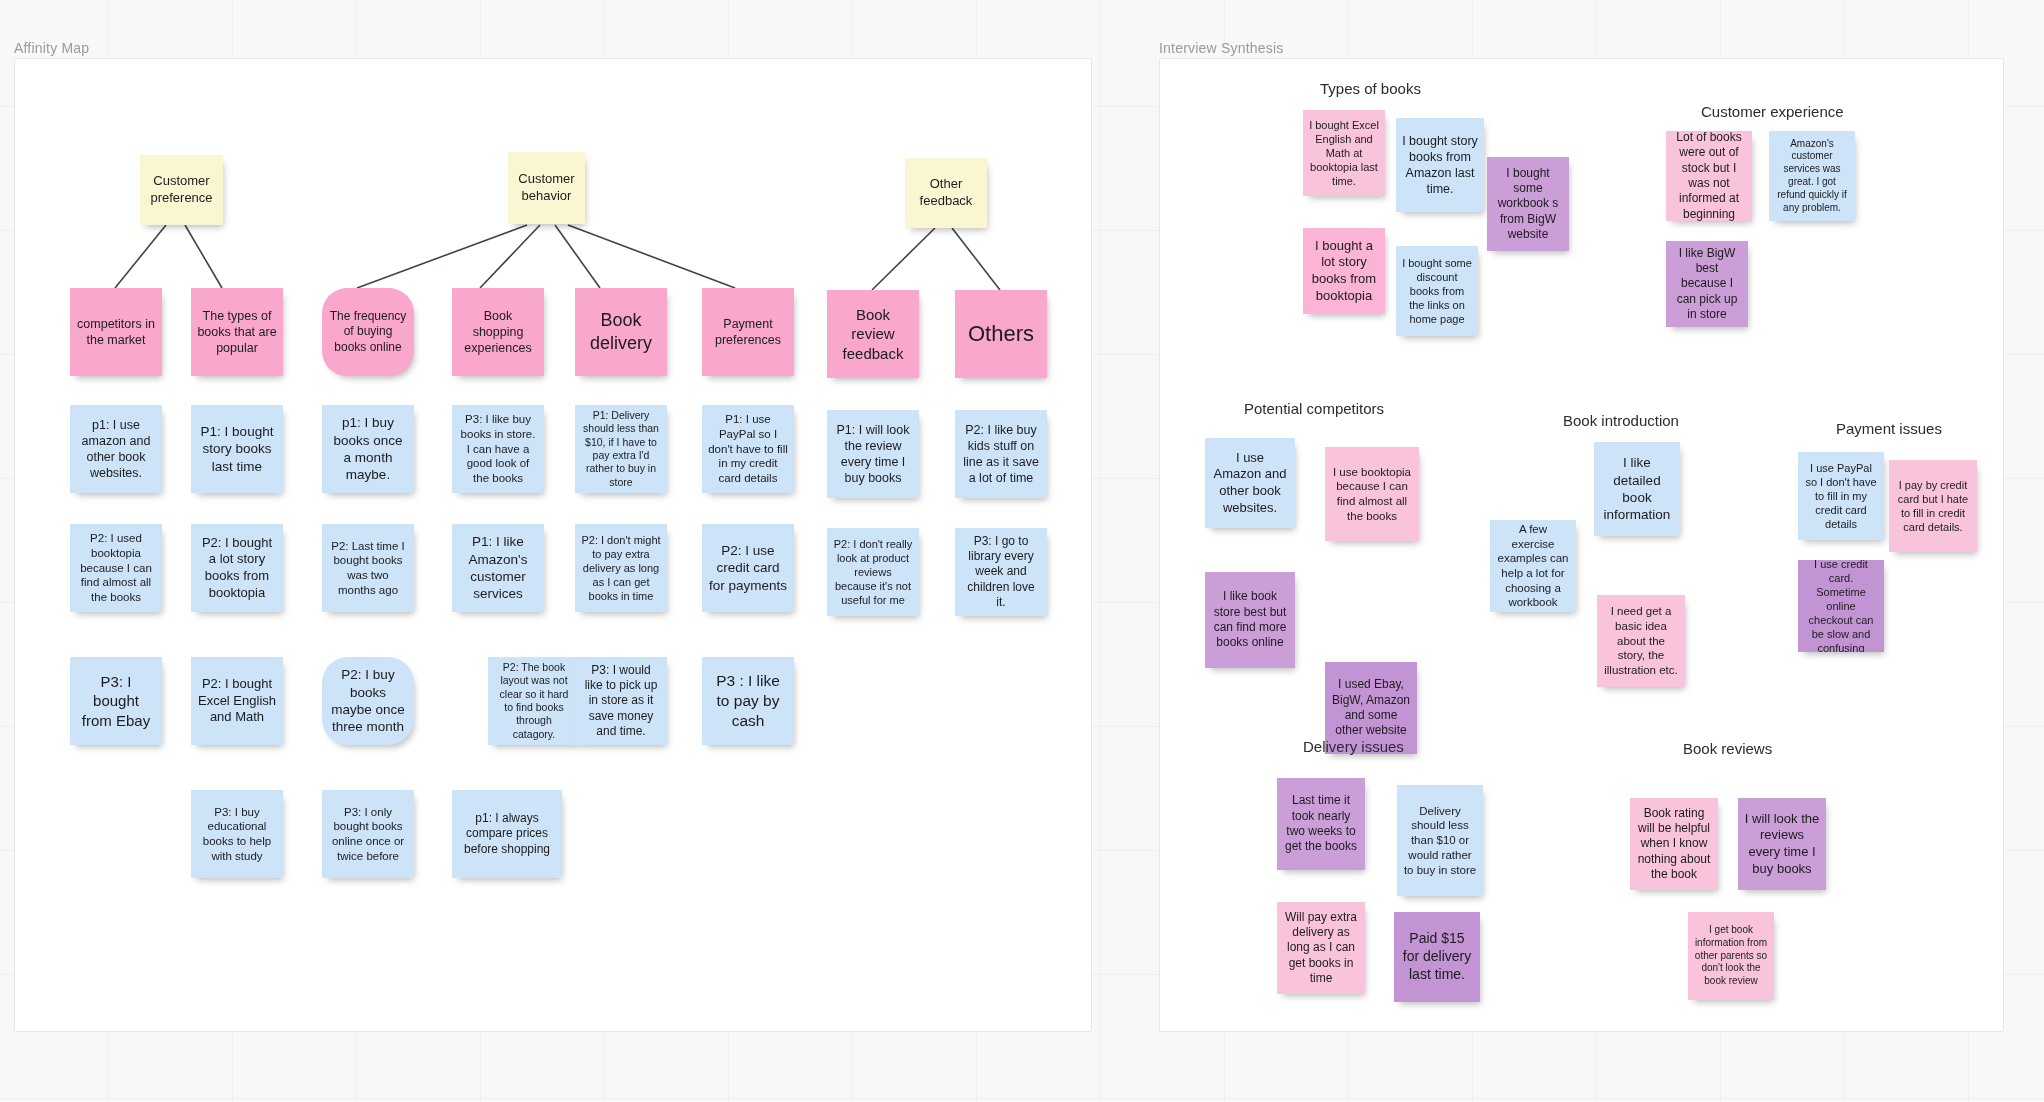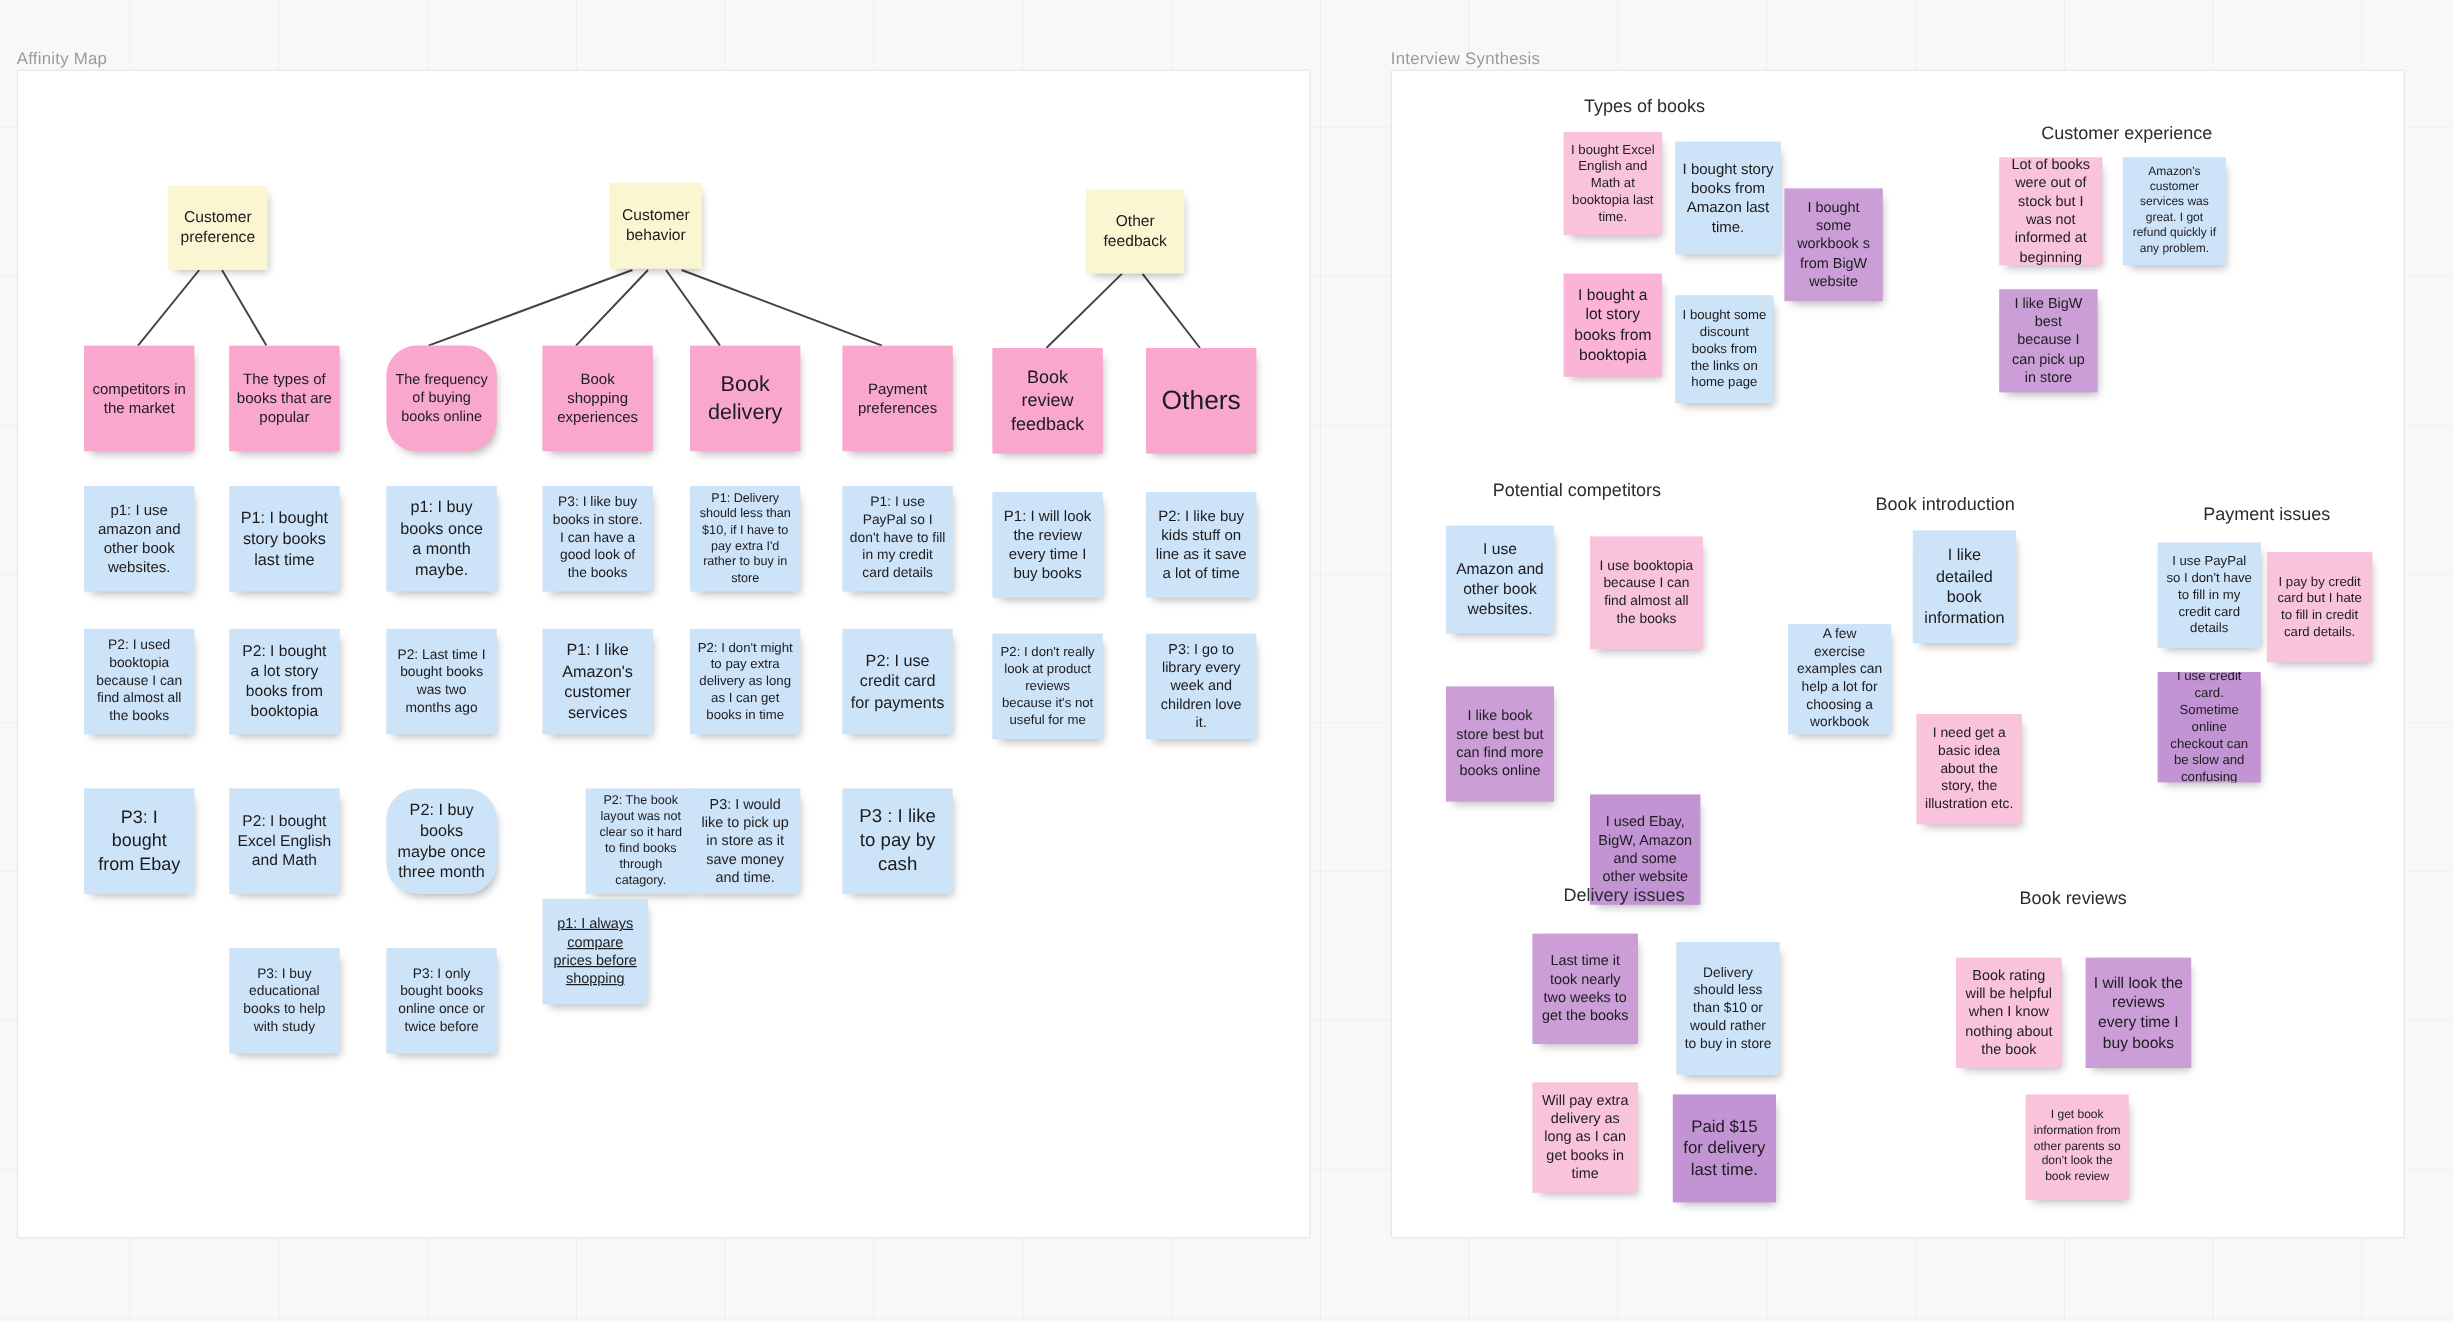--- a/index.html
+++ b/index.html
@@ -146,21 +146,21 @@
   </div>
   <div class="note blue" style="left:452px; top:405px; width:92px; height:88px; font-size:11.5px;">
     <span>P3: I like buy books in store. I can have a good look of the books</span>
   </div>
   <div class="note blue" style="left:452px; top:524px; width:92px; height:88px; font-size:13.5px;">
     <span>P1: I like Amazon's customer services</span>
   </div>
   <div class="note blue" style="left:452px; top:657px; width:92px; height:88px; font-size:10.5px;margin-left:36px;">
     <span>P2: The book layout was not clear so it hard to find books through catagory.</span>
   </div>
-  <div class="note blue" style="left:452px; top:749px; width:88px; height:88px; font-size:12px;text-decoration:underline;">
+  <div class="note blue" style="left:452px; top:790px; width:110px; height:88px; font-size:12px;">
     <span>p1: I always compare prices before shopping</span>
   </div>
 
   <div class="note pink" style="left:575px; top:288px; width:92px; height:88px; font-size:18px;">
     <span>Book delivery</span>
   </div>
   <div class="note blue" style="left:575px; top:405px; width:92px; height:88px; font-size:10.5px;">
     <span>P1: Delivery should less than $10, if I have to pay extra I'd rather to buy in store</span>
   </div>
   <div class="note blue" style="left:575px; top:524px; width:92px; height:88px; font-size:11px;">

